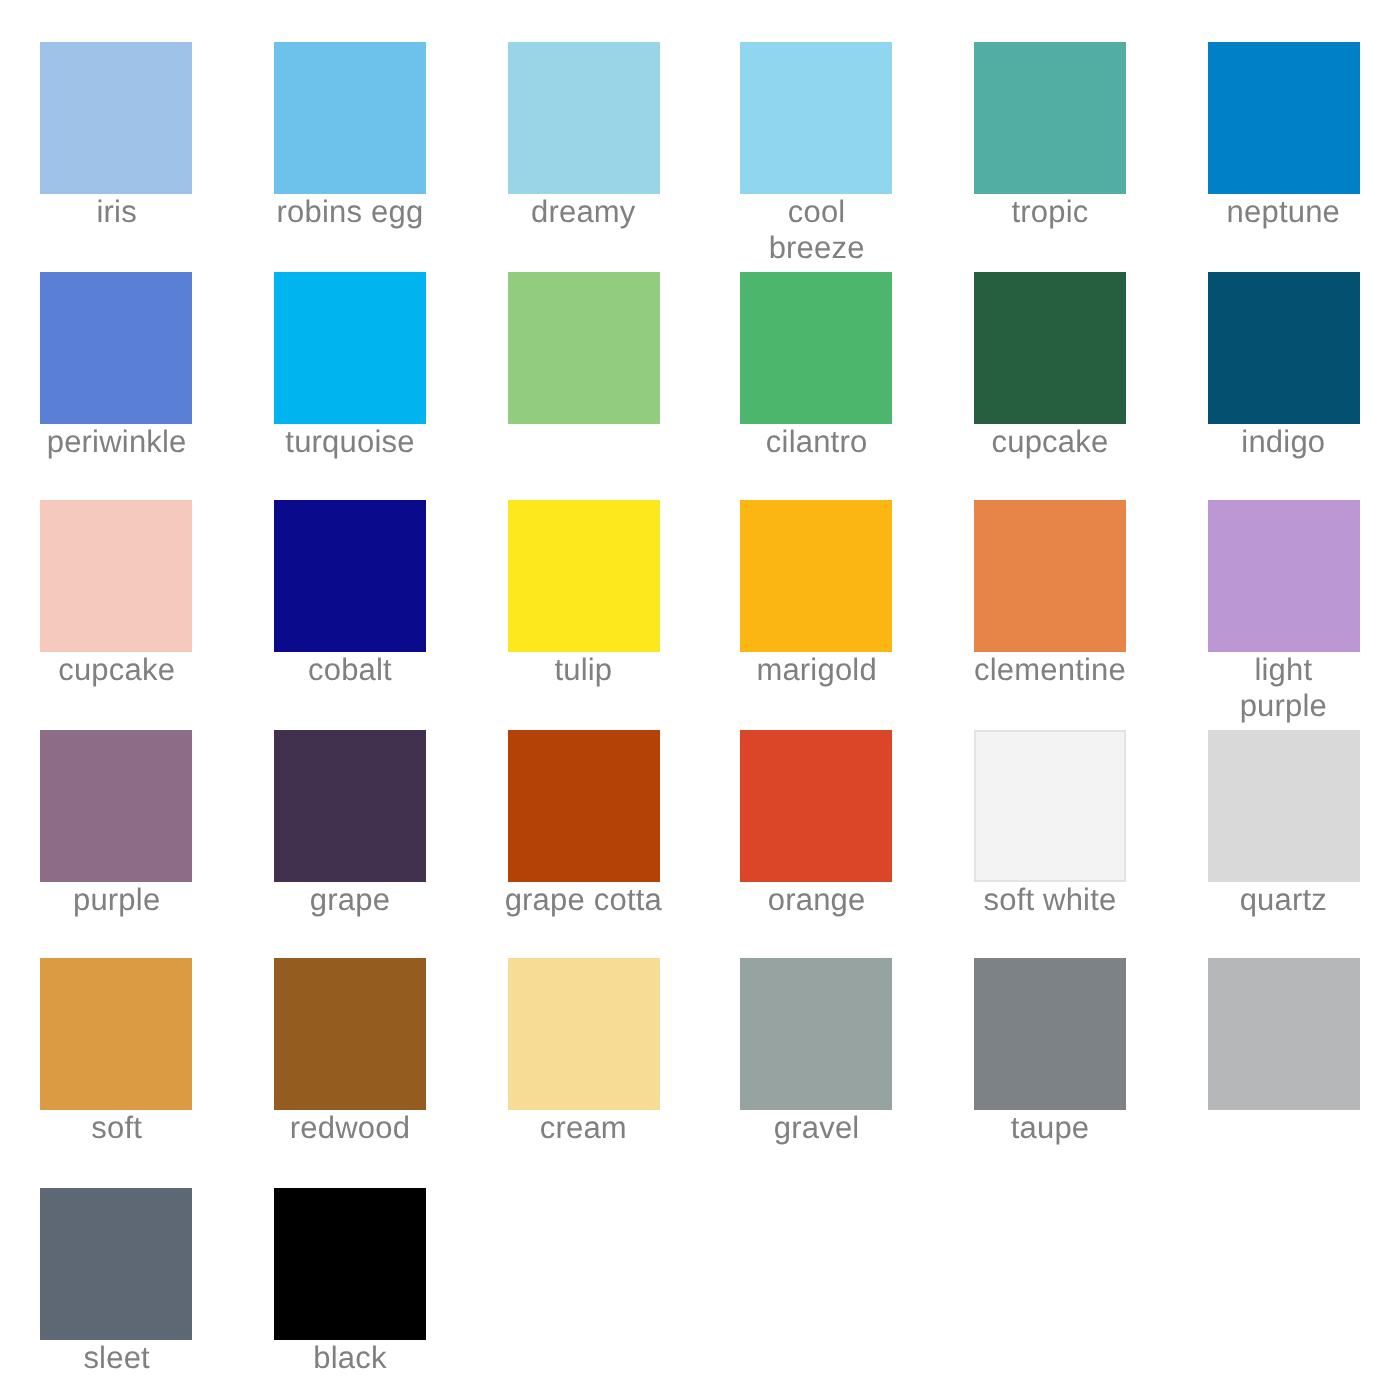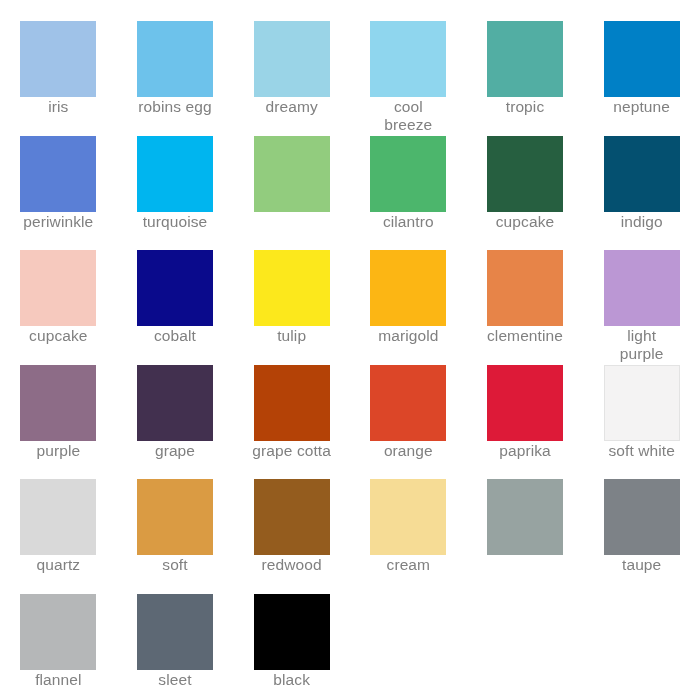--- a/index.html
+++ b/index.html
@@ -148,24 +148,20 @@
     </div>
     <div class="swatch-cell">
       <div class="swatch-chip" style="background-color: rgb(180, 66, 6);"></div>
       <div class="swatch-label">grape cotta</div>
     </div>
     <div class="swatch-cell">
       <div class="swatch-chip" style="background-color: rgb(220, 70, 40);"></div>
       <div class="swatch-label">orange</div>
     </div>
     <div class="swatch-cell">
-      <div class="swatch-chip" style="background-color: rgb(221, 26, 56);"></div>
-      <div class="swatch-label">paprika</div>
-    </div>
-    <div class="swatch-cell">
       <div class="swatch-chip outlined" style="background-color: rgb(244, 243, 243);"></div>
       <div class="swatch-label">soft white</div>
     </div>
     <div class="swatch-cell">
       <div class="swatch-chip" style="background-color: rgb(217, 217, 217);"></div>
       <div class="swatch-label">quartz</div>
     </div>
     <div class="swatch-cell">
       <div class="swatch-chip" style="background-color: rgb(218, 155, 67);"></div>
       <div class="swatch-label">soft</div>
@@ -173,28 +169,28 @@
     <div class="swatch-cell">
       <div class="swatch-chip" style="background-color: rgb(148, 92, 30);"></div>
       <div class="swatch-label">redwood</div>
     </div>
     <div class="swatch-cell">
       <div class="swatch-chip" style="background-color: rgb(246, 220, 149);"></div>
       <div class="swatch-label">cream</div>
     </div>
     <div class="swatch-cell">
       <div class="swatch-chip" style="background-color: rgb(151, 163, 161);"></div>
+      <div class="swatch-label">gravel</div>
     </div>
     <div class="swatch-cell">
       <div class="swatch-chip" style="background-color: rgb(125, 130, 135);"></div>
       <div class="swatch-label">taupe</div>
     </div>
     <div class="swatch-cell">
       <div class="swatch-chip" style="background-color: rgb(181, 183, 184);"></div>
-      <div class="swatch-label">flannel</div>
     </div>
     <div class="swatch-cell">
       <div class="swatch-chip" style="background-color: rgb(93, 104, 116);"></div>
       <div class="swatch-label">sleet</div>
     </div>
     <div class="swatch-cell">
       <div class="swatch-chip" style="background-color: rgb(0, 0, 0);"></div>
       <div class="swatch-label">black</div>
     </div>
   </div>

